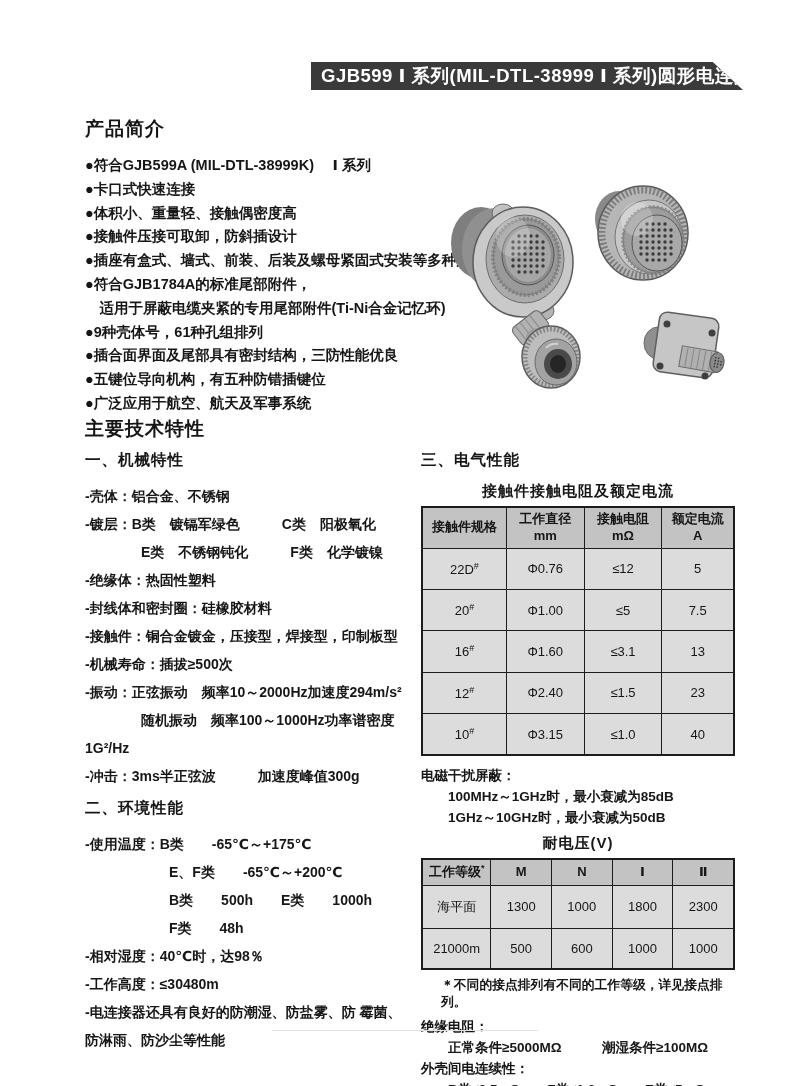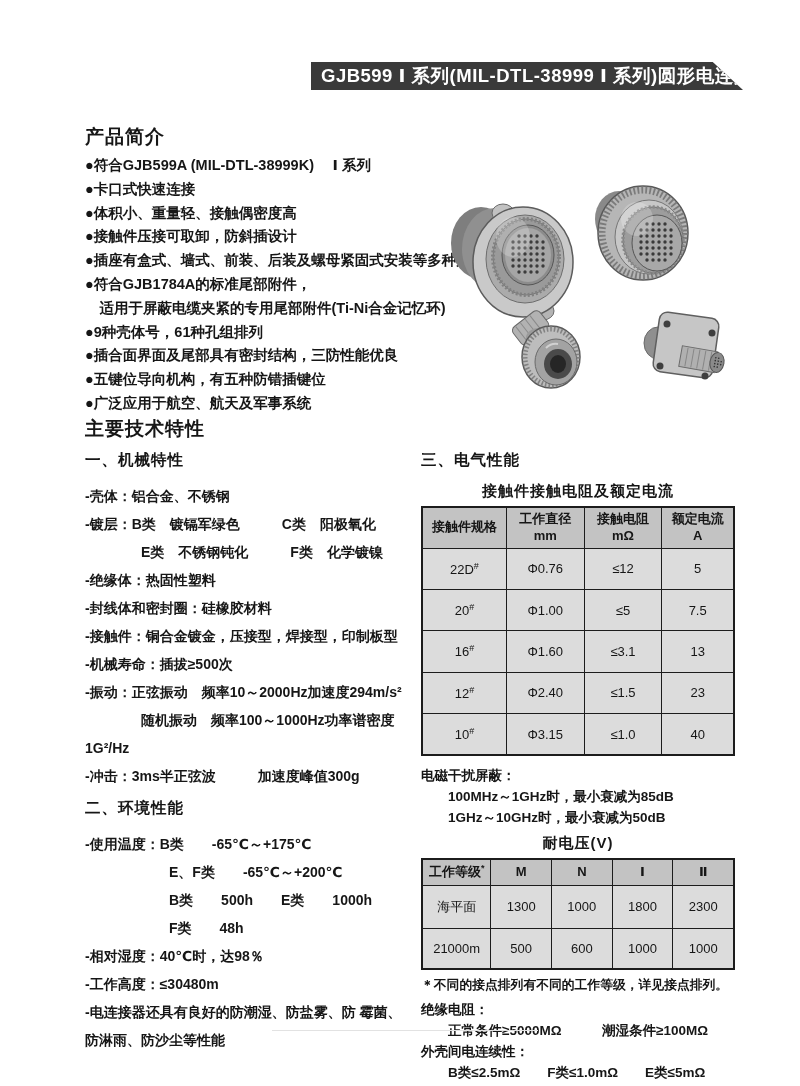--- a/index.html
+++ b/index.html
@@ -13,21 +13,21 @@
   .banner{
     position:absolute;left:311px;top:62px;width:432px;height:28px;
     color:#fff;font-weight:700;font-size:18.5px;line-height:28px;
     padding-left:10px;box-sizing:border-box;letter-spacing:.5px;
     clip-path:polygon(0 0,93% 0,100% 100%,0 100%);
     background:var(--banner,#3a3a3a);
     white-space:nowrap;
   }
 
   .h1{position:absolute;left:85px;font-size:19px;font-weight:700;letter-spacing:1px;}
-  #intro-heading{top:124px;}
+  #intro-heading{top:116px;}
   #tech-heading{top:416px;}
 
   #intro-list{position:absolute;left:85px;top:154px;width:480px;}
   .iline{font-size:14.5px;font-weight:700;line-height:23.8px;white-space:pre;}
 
   #photos{position:absolute;left:443px;top:181px;width:345px;height:222px;}
   #photos svg{position:absolute;}
 
   #col-left{position:absolute;left:85px;top:450px;width:338px;}
   #col-right{position:absolute;left:421px;top:450px;width:314px;}
@@ -37,21 +37,21 @@
   .tightline{font-size:13.5px;font-weight:700;line-height:21px;white-space:pre-wrap;}
   #env-block{margin-top:8px;}
 
   .tbl-title{font-size:15px;font-weight:700;text-align:center;margin:6px 0 5px 0;letter-spacing:1px;}
   table{border-collapse:collapse;width:100%;table-layout:fixed;border:2.5px solid #1c1c1c;}
   th,td{border:1.5px solid #1c1c1c;text-align:center;}
   th{background:var(--thbg,#c3c3c3);font-size:13px;font-weight:700;padding:3px 0;white-space:pre-line;line-height:1.3;}
   td{background:var(--tdbg,#dcdcdc);font-size:13px;font-weight:400;padding:12px 0;}
   sup{font-size:9px;}
   #emi-block{margin-top:9px;}
-  .footnote{font-size:12.8px;font-weight:700;margin-top:7px;}
+  .footnote{font-size:12.8px;font-weight:700;margin-top:7px;margin-left:20px;}
   #ins-block{margin-top:5px;}
   #t2-wrap{margin-top:2px;}
 
   .footer-line{position:absolute;left:272px;top:1030px;width:266px;height:1px;background:#e2e2e2;}
 </style>
 </head>
 <body style="color: rgb(22, 22, 22);">
 
 <div class="page">
 

